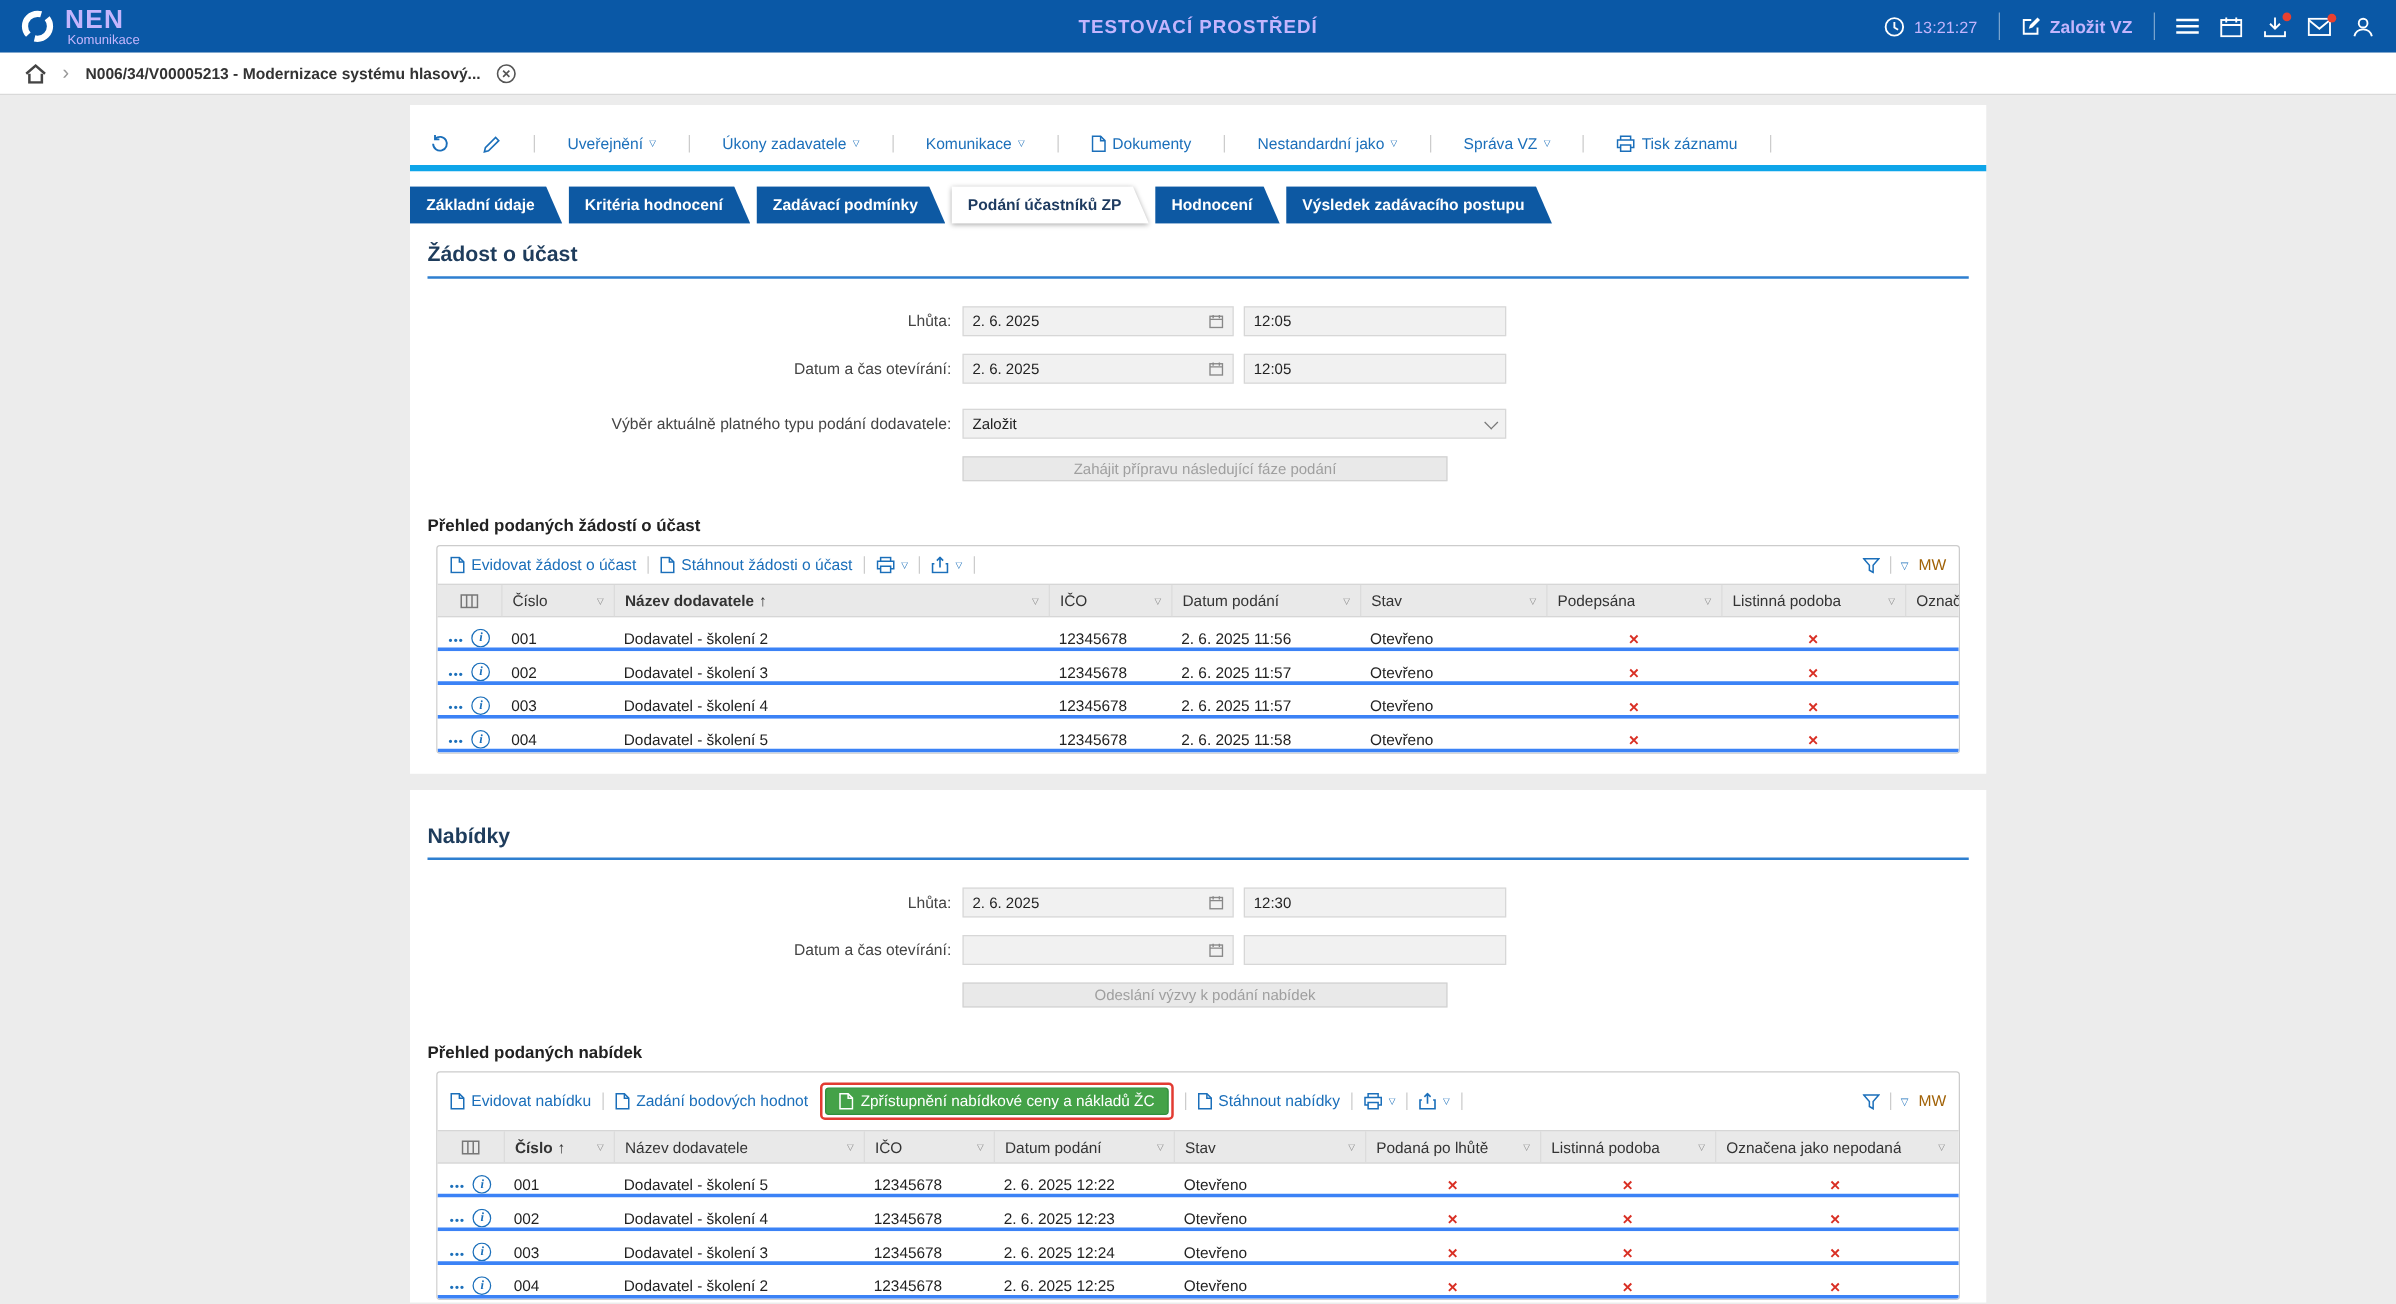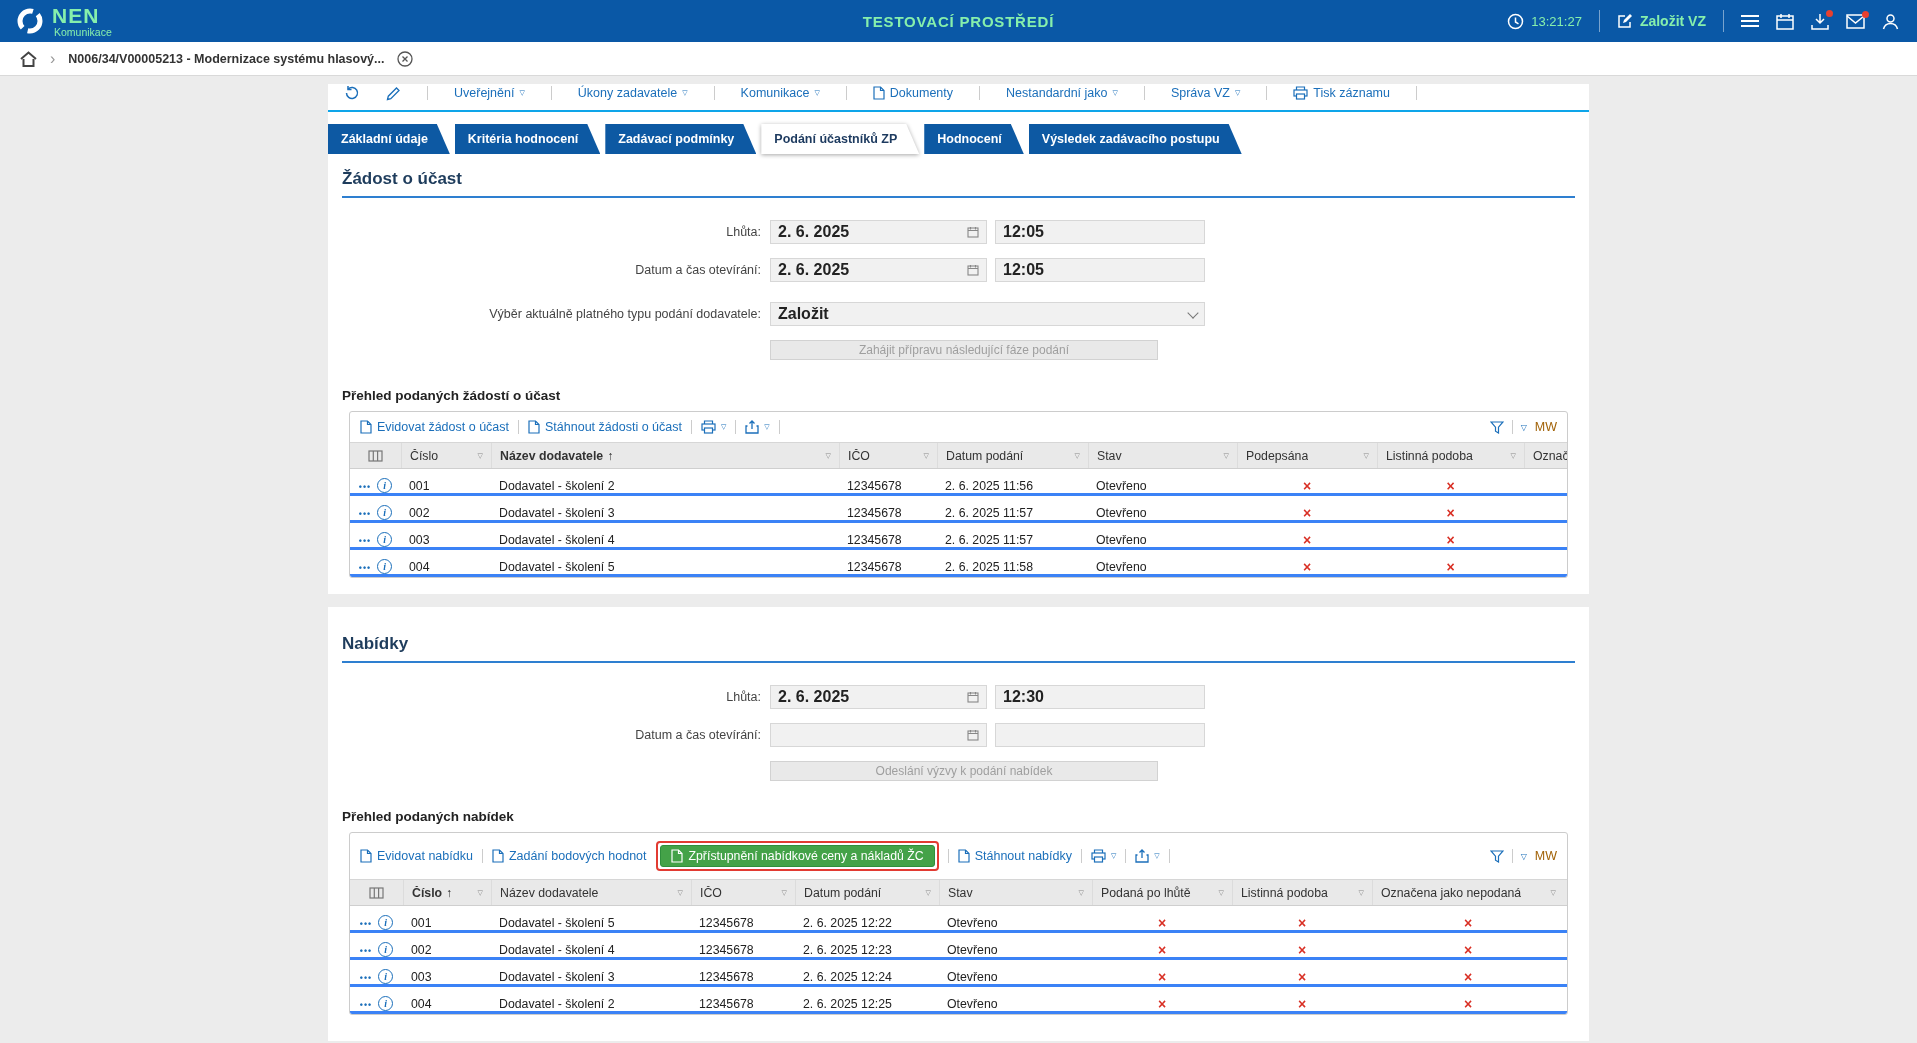--- a/index.html
+++ b/index.html
@@ -1,20 +1,20 @@
 <!DOCTYPE html>
 <html><head>
 <meta charset="utf-8">
 <style>
   * { box-sizing: border-box; margin: 0; padding: 0; }
   html,body { width:1917px; height:1043px; overflow:hidden; }
   body { font-family:"Liberation Sans","DejaVu Sans",sans-serif; background:#ececec; color:#222; }
 
   
-  .topbar { height:42px; background:#0a58a6; display:flex; align-items:center; color:#86efac; padding:0 18px 0 16px; position:relative; }
+  .topbar { height:42px; background:#0a58a6; display:flex; align-items:center; color:#c4b5fd; padding:0 18px 0 16px; position:relative; }
   .logo-wrap { display:flex; align-items:center; gap:8px; }
   .logo-txt { line-height:1; }
   .logo-nen { font-size:21px; font-weight:bold; letter-spacing:1px; }
   .logo-sub { font-size:10.5px; margin-top:1px; padding-left:2px; }
   .env-title { position:absolute; left:50%; transform:translateX(-50%); font-weight:bold; font-size:15px; letter-spacing:.8px; }
   .tb-right { margin-left:auto; display:flex; align-items:center; gap:17px; }
   .tb-group { display:flex; align-items:center; gap:7px;justify-content:flex-end; }
   .tb-time { font-size:13px; }
   .tb-vz { font-size:14px; font-weight:bold; }
   .vsep { width:1px; height:22px; background:rgba(255,255,255,.45); }
@@ -29,21 +29,21 @@
   .crumb-chev { color:#999; font-size:16px; line-height:1; }
   .crumb-link { font-size:12.5px; font-weight:bold; color:#333; cursor:pointer; }
 
   
   .content { height:calc(1043px - 77px); overflow:hidden; padding-top:8px; }
   .panel { width:1261px; margin:0 auto; background:#fff; }
   .panel1 { padding-bottom:16px; }
   .panel2 { margin-top:13px; padding-top:12px; padding-bottom:26px; min-height:400px; }
 
   
-  .rec-toolbar { display:flex; align-items:center; padding:1px 16px 9px; border-bottom:2px solid #0ea5e9; gap:26px; font-size:12.5px; }
+  .rec-toolbar { display:flex; align-items:center; padding:23px 16px 9px; border-bottom:5px solid #0ea5e9; gap:26px; font-size:12.5px; }
   .rt-link { color:#1b6fba; cursor:pointer; display:flex; align-items:center; gap:5px; white-space:nowrap; }
   .rt-sep { width:1px; height:14px; background:#ccc; }
   .lcaret { font-size:7px; color:#1b6fba; align-self:center; }
 
   
   .tabs { display:flex; gap:5px; margin-top:12px; }
   .tab { cursor:pointer; }
   .tab-inner { height:30px; line-height:30px; padding:0 22px 0 13px; background:#0d59a3; color:#fff; font-size:12.5px; font-weight:bold;
     clip-path:polygon(0 0, calc(100% - 13px) 0, 100% 100%, 0 100%); white-space:nowrap; }
   .tab.active { filter:drop-shadow(0 1px 2px rgba(0,0,0,.35)); }
@@ -52,21 +52,21 @@
   
   .sec-head { font-size:17px; font-weight:bold; color:#1e3c5c; padding:0 14px; margin-top:15px; }
   .sec-rule { height:2px; background:#2e7fd0; margin:7px 14px 0; }
 
   
   .form { margin-top:22px; }
   .frow { display:flex; align-items:center; margin-bottom:14px; }
   .frow.gap-lg { margin-top:20px; }
   .flabel { width:442px; text-align:right; padding-right:9px; font-size:12.5px; color:#444; }
   .fctrl { display:flex; gap:8px; }
-  .inp { background:#f1f1f1; border:1px solid #d7d7d7; height:24px; display:flex; align-items:center; padding:0 7px; font-size:16px; font-weight:bold; color:#222; cursor:default; }
+  .inp { background:#f1f1f1; border:1px solid #d7d7d7; height:24px; display:flex; align-items:center; padding:0 7px; font-size:12px; font-weight:normal; color:#222; cursor:default; }
   .inp .cal { margin-left:auto; display:flex; }
   .inp.date { width:217px; }
   .inp.time { width:210px; }
   .inp.select { width:435px; }
   .chev-down { width:8px; height:8px; border-left:1.5px solid #777; border-bottom:1.5px solid #777; transform:rotate(-45deg); margin-left:auto; margin-top:-3px; }
   .form-btn-row { padding-left:442px; margin-top:2px; }
   .dis-btn { width:388px; height:20px; background:#e9e9e9; border:1px solid #d2d2d2; color:#9f9f9f; font-size:12px; display:flex; align-items:center; justify-content:center; cursor:default; }
 
   .sub-head { font-size:13.5px; font-weight:bold; color:#222; padding:0 14px; margin-top:28px; }
 

